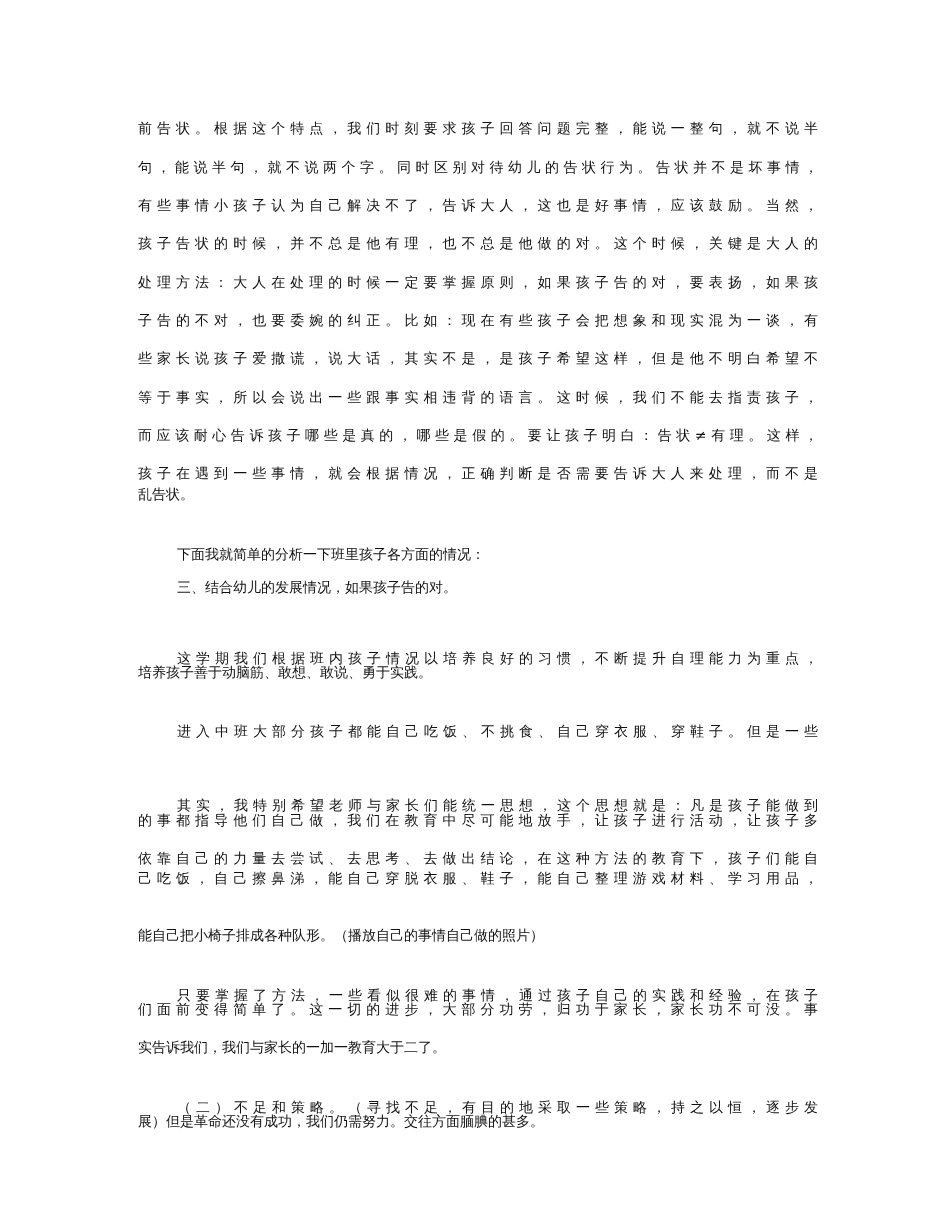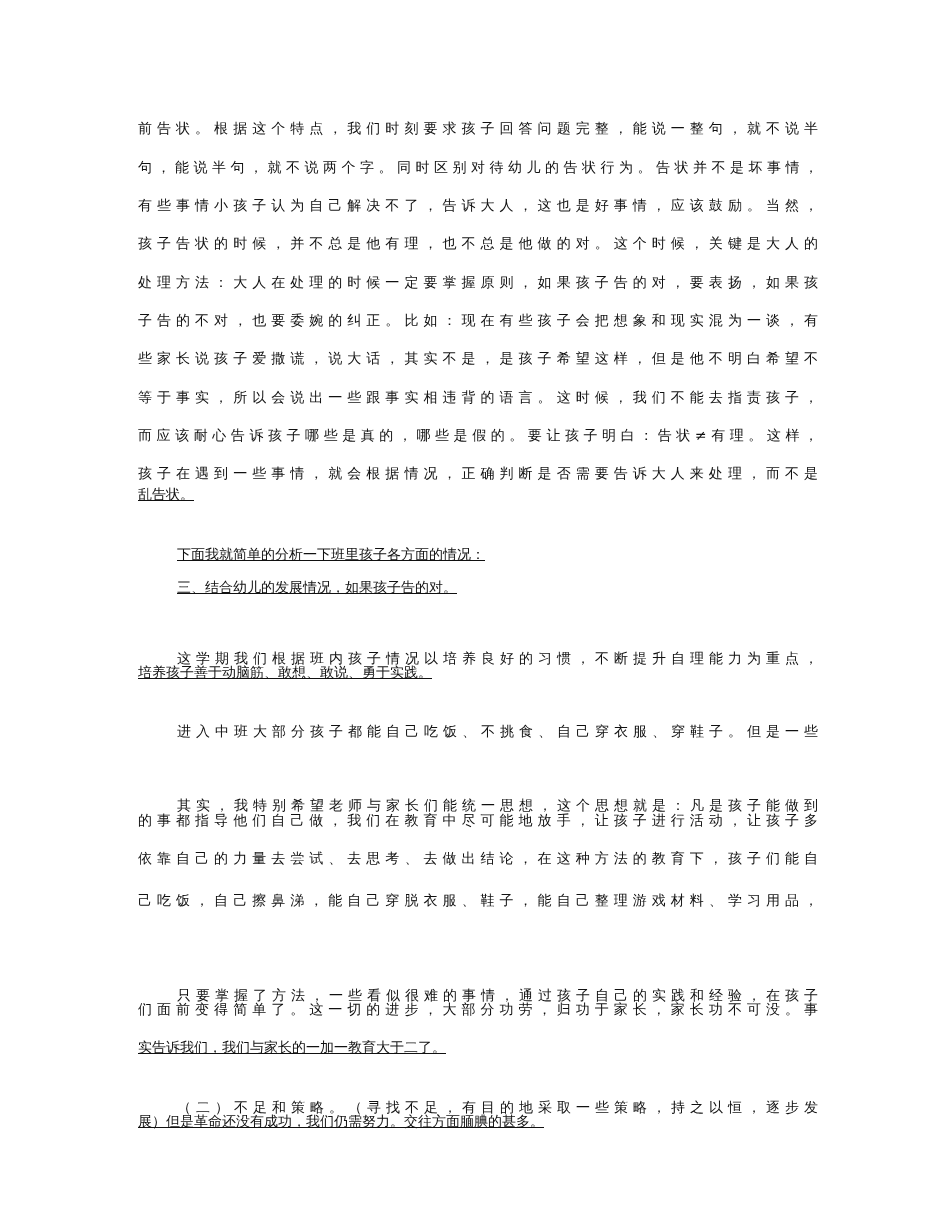--- a/index.html
+++ b/index.html
@@ -12,21 +12,21 @@
     height: 28px;
     line-height: 28px;
     font-family: "DejaVu Serif", "Liberation Serif", serif;
     font-size: 14px;
     color: #111111;
     white-space: nowrap;
     text-align: justify;
     text-align-last: justify;
     letter-spacing: 0px;
   }
-  .line.last { text-align-last: left; text-decoration: underline; }
+  .line.last { text-align-last: left; }
   .line.indent { left: 177px; width: 641px; margin-top: 24px; }
 </style>
 </head>
 <body>
 
 <div class="page">
 
   <div class="line" style="top:114px">前告状。根据这个特点，我们时刻要求孩子回答问题完整，能说一整句，就不说半</div>
   <div class="line" style="top:153px">句，能说半句，就不说两个字。同时区别对待幼儿的告状行为。告状并不是坏事情，</div>
   <div class="line" style="top:191px">有些事情小孩子认为自己解决不了，告诉大人，这也是好事情，应该鼓励。当然，</div>
@@ -45,21 +45,22 @@
 
 
   <div class="line indent" style="top:620px">这学期我们根据班内孩子情况以培养良好的习惯，不断提升自理能力为重点，</div>
   <div class="line last" style="top:658px">培养孩子善于动脑筋、敢想、敢说、勇于实践。</div>
 
   <div class="line indent" style="top:693px">进入中班大部分孩子都能自己吃饭、不挑食、自己穿衣服、穿鞋子。但是一些</div>
 
   <div class="line indent" style="top:767px">其实，我特别希望老师与家长们能统一思想，这个思想就是：凡是孩子能做到</div>
   <div class="line" style="top:806px">的事都指导他们自己做，我们在教育中尽可能地放手，让孩子进行活动，让孩子多</div>
   <div class="line" style="top:844px">依靠自己的力量去尝试、去思考、去做出结论，在这种方法的教育下，孩子们能自</div>
-  <div class="line" style="top:886px">己吃饭，自己擦鼻涕，能自己穿脱衣服、鞋子，能自己整理游戏材料、学习用品，</div>
+  <div class="line" style="top:864px">己吃饭，自己擦鼻涕，能自己穿脱衣服、鞋子，能自己整理游戏材料、学习用品，</div>
+  <div class="line last" style="top:921px">能自己把小椅子排成各种队形。（播放自己的事情自己做的照片）</div>
 
   <div class="line indent" style="top:957px">只要掌握了方法，一些看似很难的事情，通过孩子自己的实践和经验，在孩子</div>
   <div class="line" style="top:995px">们面前变得简单了。这一切的进步，大部分功劳，归功于家长，家长功不可没。事</div>
   <div class="line last" style="top:1033px">实告诉我们，我们与家长的一加一教育大于二了。</div>
 
   <div class="line indent" style="top:1069px">（二）不足和策略。（寻找不足，有目的地采取一些策略，持之以恒，逐步发</div>
   <div class="line last" style="top:1107px">展）但是革命还没有成功，我们仍需努力。交往方面腼腆的甚多。</div>
 </div>
 
 </body></html>

